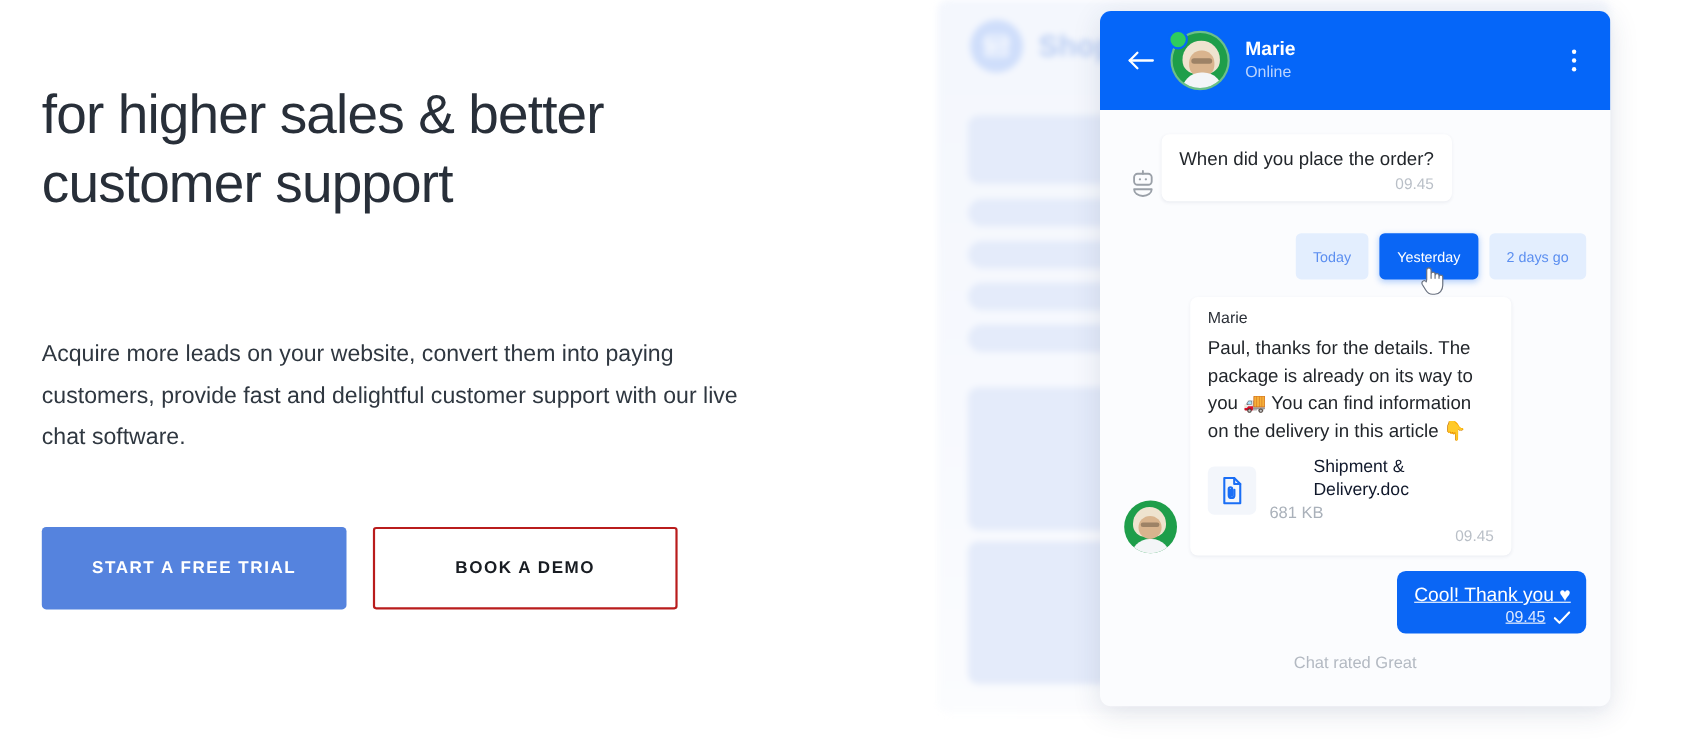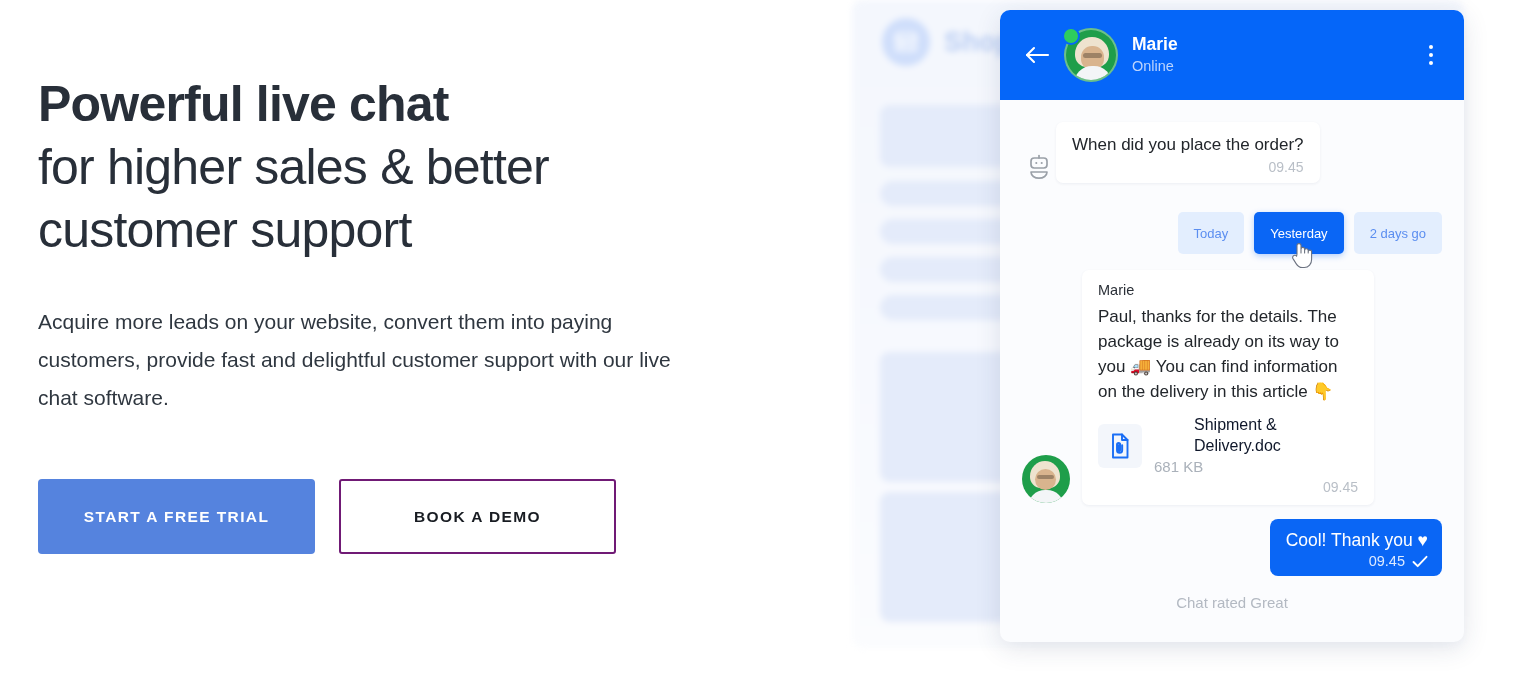--- a/index.html
+++ b/index.html
@@ -35,21 +35,21 @@
     border: none; border-radius: 4px;
     font-family: "Liberation Sans", sans-serif;
     font-size: 15.5px; font-weight: bold; letter-spacing: 1.4px;
     display: flex; align-items: center; justify-content: center;
     cursor: pointer;
   }
   .btn-secondary {
     margin-left: 24px;
     width: 277px; height: 75px;
     background: #ffffff; color: #181c22;
-    border: 2px solid #701a75; border-radius: 3px;
+    border: 2px solid #b91c1c; border-radius: 3px;
     font-family: "Liberation Sans", sans-serif;
     font-size: 15.5px; font-weight: bold; letter-spacing: 1.4px;
     display: flex; align-items: center; justify-content: center;
     cursor: pointer;
   }
 
   
   .bg-panel {
     position: absolute; left: 852px; top: 0; width: 612px; height: 648px;
     background: linear-gradient(180deg,#f4f7fd 0%, #f7f9fe 55%, #fbfcfe 100%);
@@ -192,41 +192,40 @@
   .file-thumb {
     width: 44px; height: 44px; border-radius: 6px; background: #f3f6fb;
     display: flex; align-items: center; justify-content: center; flex: 0 0 44px;
   }
   .file-name { font-size: 16px; color: #0f172a; line-height: 21px; margin-left: 40px; }
   .file-size { font-size: 15px; color: #aab1ba; line-height: 20px; margin-top: 1px; }
 
   .row-out { display: flex; justify-content: flex-end; margin-top: 14px; }
   .bubble-out {
     background: #0a66f5; color: #fff; border-radius: 8px;
-    padding: 9px 14px 7px 16px; max-width: 260px;
+    padding: 9px 14px 7px 16px; max-width: 260px; text-decoration: underline;
   }
   .bubble-out .msg { font-size: 17.5px; line-height: 24px; }
   .out-meta {
     display: flex; align-items: center; justify-content: flex-end; gap: 7px;
     font-size: 14.5px; color: #dce9ff; margin-top: 1px;
   }
 
   .chat-rated {
     text-align: center; font-size: 15px; color: #b3b9c2; margin-top: 18px;
   }
 </style>
 </head>
 <body>
 
 <div class="page">
 
   <div class="hero">
 
     <h1 class="headline">
-      <span class="bold">Powerful live chat</span>
       <span class="light">for higher sales &amp; better</span>
       <span class="light">customer support</span>
     </h1>
 
     <p class="subcopy">Acquire more leads on your website, convert them into paying customers, provide fast and delightful customer support with our live chat software.</p>
 
     <div class="cta-row">
       <button class="btn-primary">START A FREE TRIAL</button>
       <button class="btn-secondary">BOOK A DEMO</button>
     </div>

